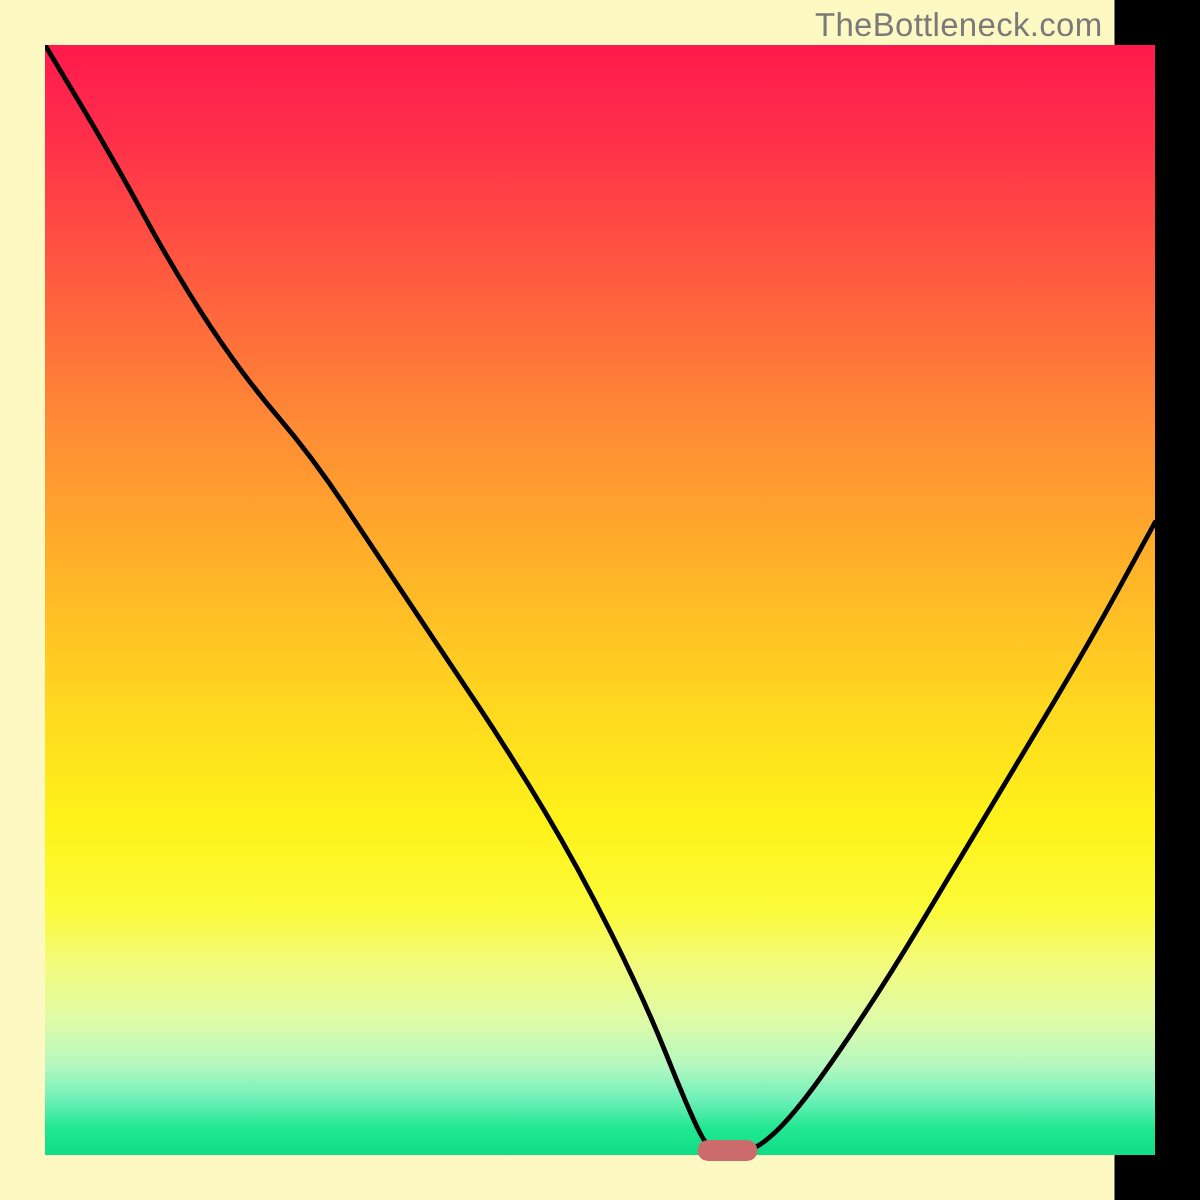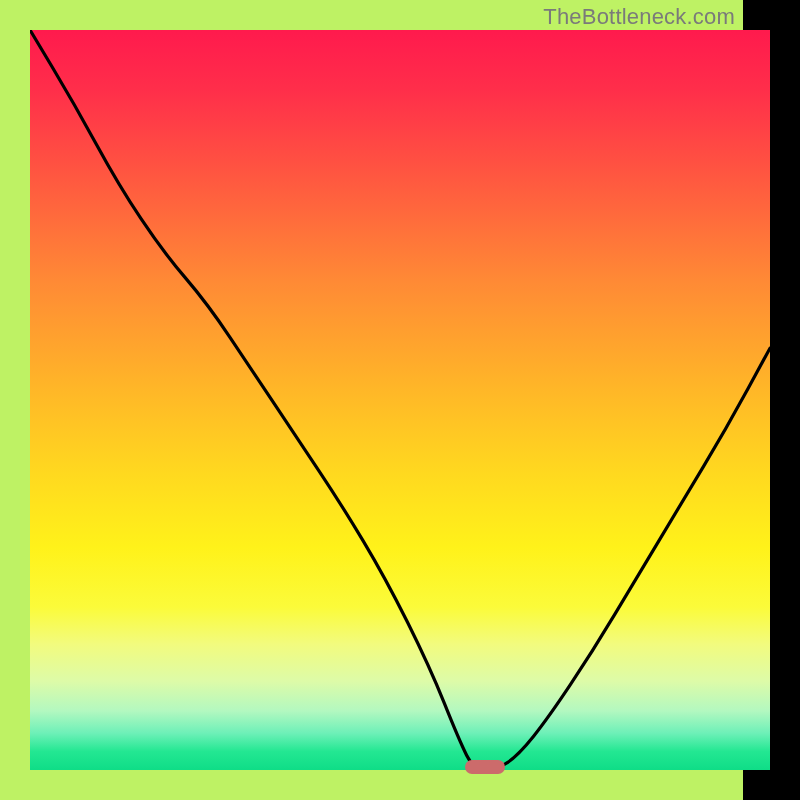--- a/index.html
+++ b/index.html
@@ -9,21 +9,21 @@
     height: 800px;
     background: #000;
     overflow: hidden;
   }
   .frame {
     position: absolute;
     left: 0;
     top: 0;
     width: 743px;
     height: 800px;
-    background: #bef264;
+    background: #fef9c3;
   }
   .plot {
     position: absolute;
     left: 30px;
     top: 30px;
     width: 740px;
     height: 740px;
     
     background: linear-gradient(to bottom,
       #ff1a4d 0%,

